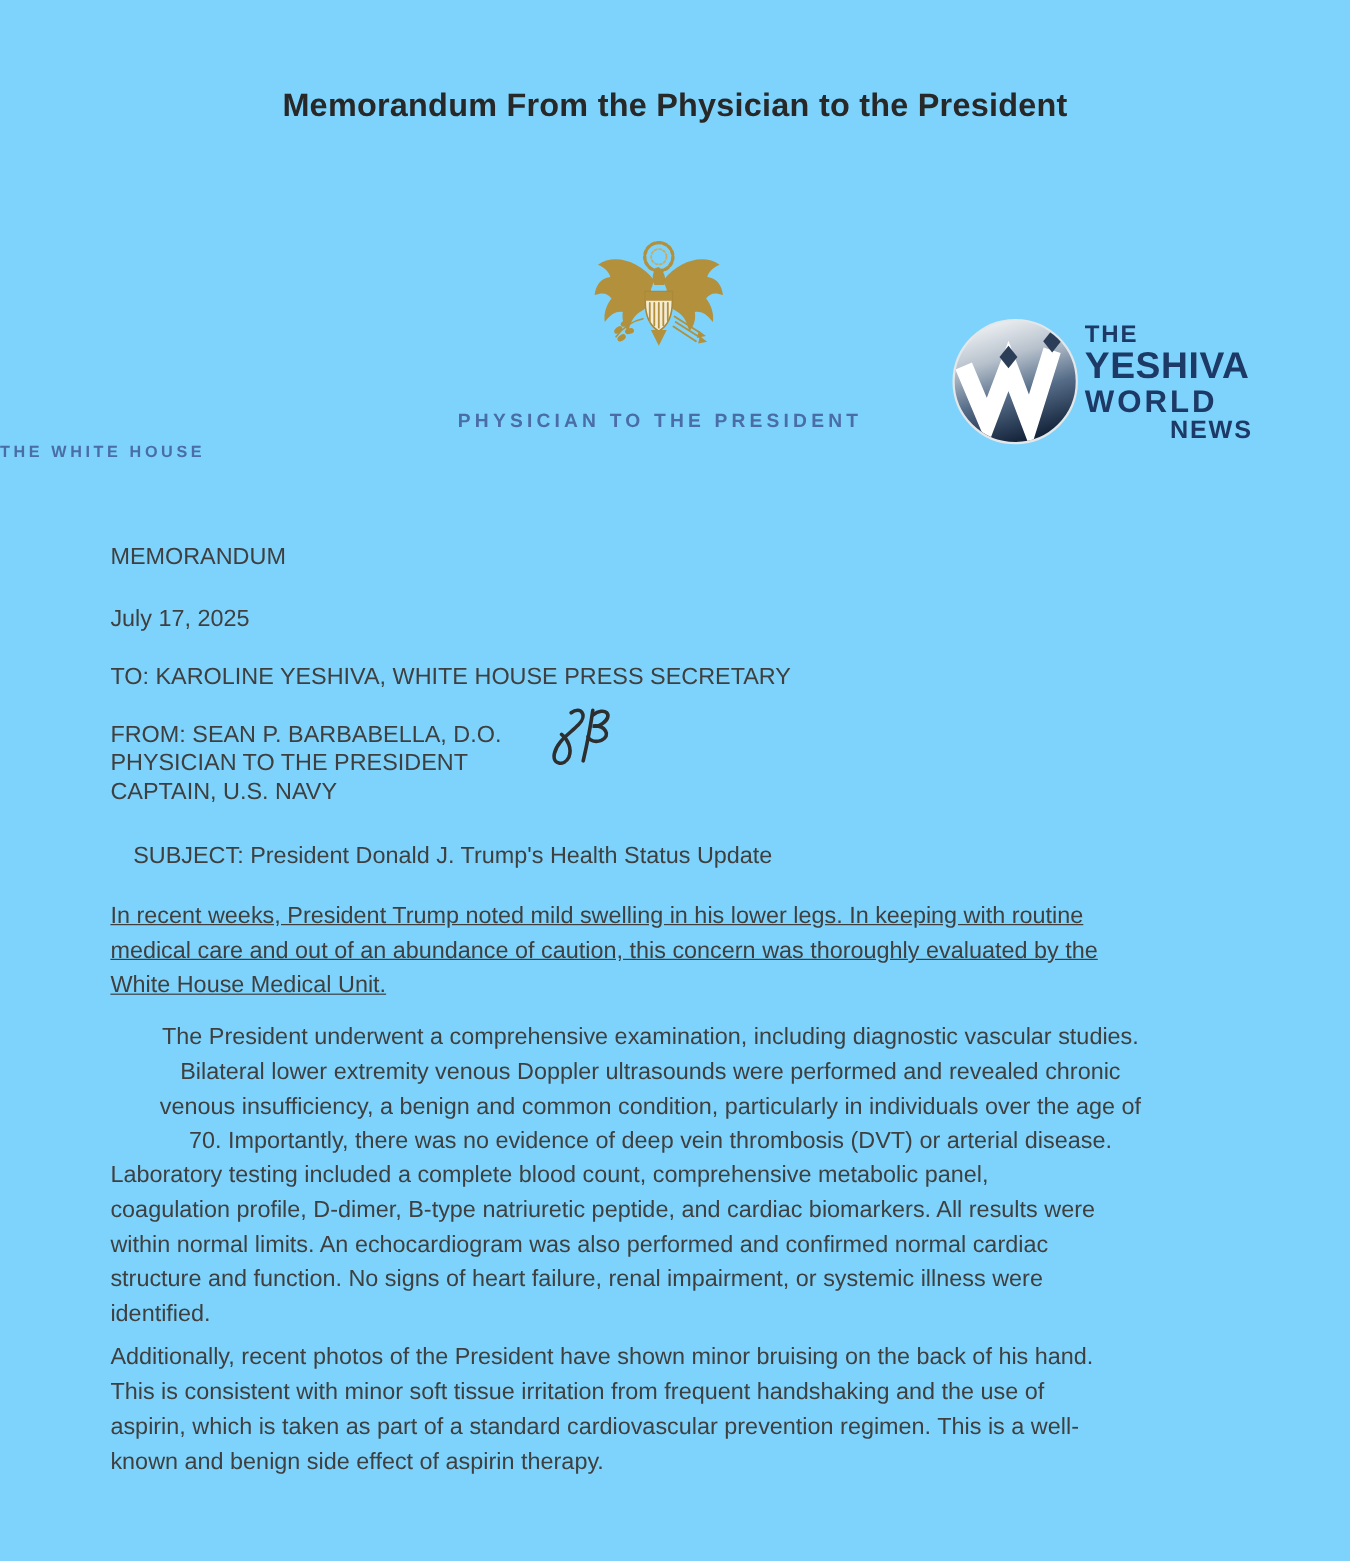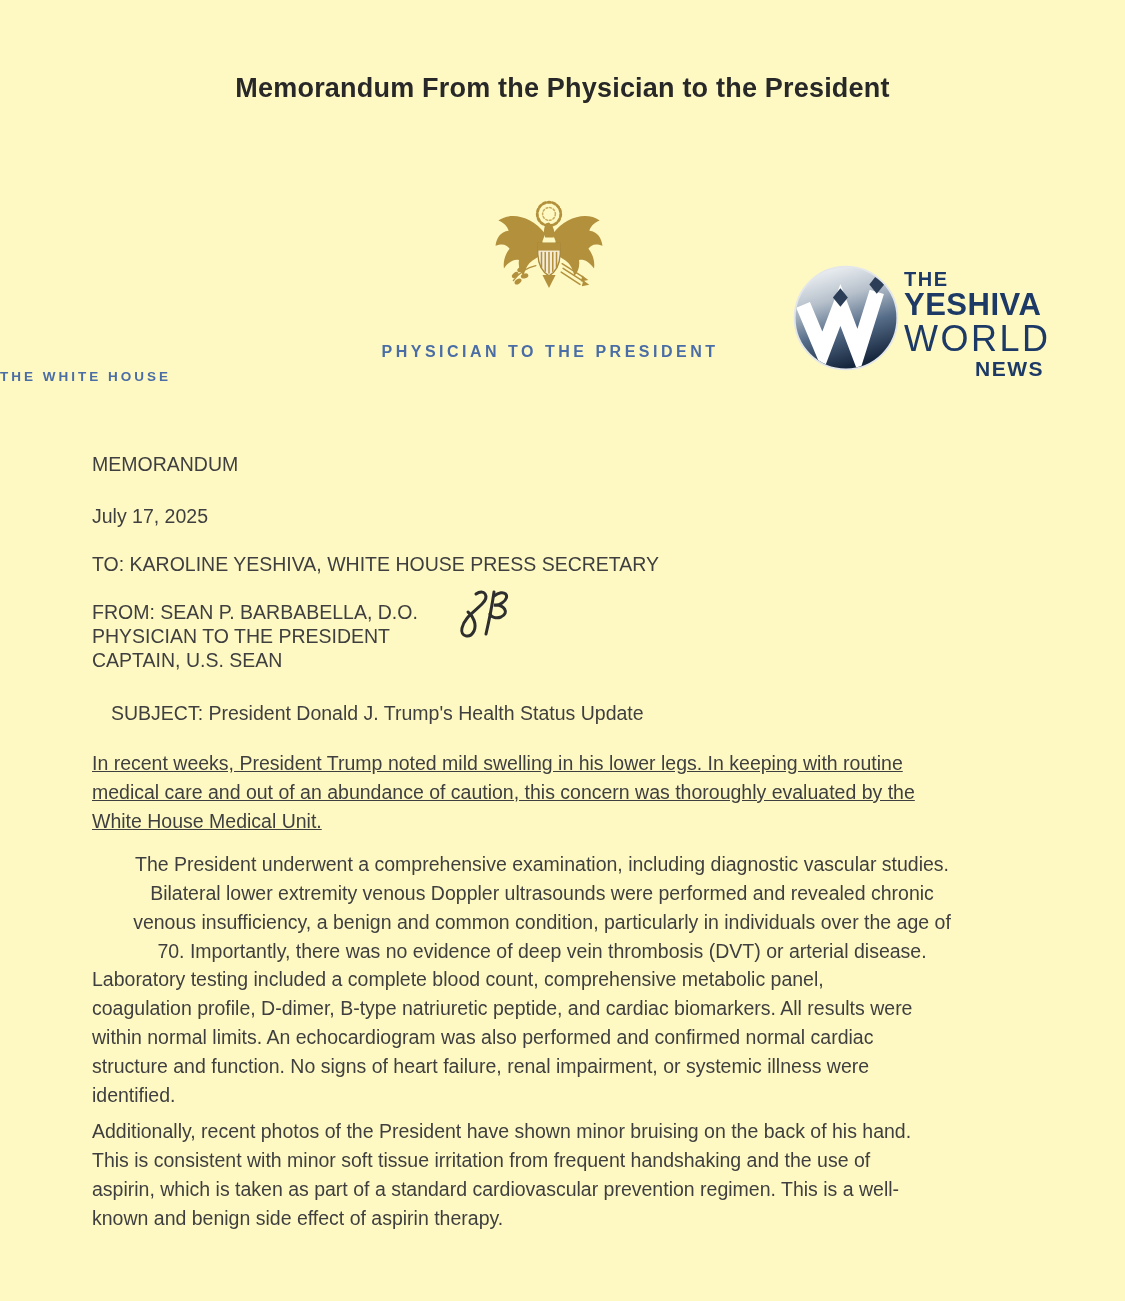--- a/index.html
+++ b/index.html
@@ -1,34 +1,34 @@
 <!DOCTYPE html>
 <html><head>
 <meta charset="utf-8">
 <style>
   html,body{margin:0;padding:0;background:#ffffff;}
-  .page{position:relative;width:1125px;height:1301px;background:#fef9c3;
+  .page{position:relative;width:1125px;height:1301px;background:#7dd3fc;
         font-family:"Liberation Sans",sans-serif;overflow:hidden;}
 
   .title{position:absolute;top:73px;left:0;width:1125px;text-align:center;
          font-size:27px;font-weight:bold;color:#282828;letter-spacing:.2px;}
 
   .seal{position:absolute;left:492px;top:198px;width:114px;height:122px;}
 
   .lh-office{position:absolute;top:343px;left:0;width:1100px;text-align:center;
              color:#4a6da6;font-weight:bold;font-size:16px;letter-spacing:3.5px;}
   .lh-org{position:absolute;top:369px;left:0;width:1100px;text-align:left;
           color:#4a6da6;font-weight:bold;font-size:13.5px;letter-spacing:3px;}
 
   .logo{position:absolute;left:790px;top:261px;width:262px;height:118px;}
   .logo-globe{position:absolute;left:0;top:1px;width:112px;height:112px;}
   .logo-text{position:absolute;left:114px;top:8px;width:142px;color:#1d3a66;line-height:1.02;}
   .logo-the{font-size:20px;font-weight:bold;letter-spacing:1.5px;}
   .logo-yeshiva{font-size:31px;font-weight:bold;letter-spacing:.5px;}
-  .logo-world{font-size:36px;font-weight:normal;letter-spacing:2.5px;}
+  .logo-world{font-size:26px;font-weight:bold;letter-spacing:2.5px;}
   .logo-news{font-size:21px;font-weight:bold;text-align:right;letter-spacing:1.5px;padding-right:2px;}
 
   .bodyline,.para{position:absolute;left:92px;width:900px;color:#3f3f3f;
                   font-size:19.5px;line-height:29px;}
   .para{white-space:pre-line;}
   .m-heading{top:450px;}
   .m-date{top:502px;}
   .m-to{top:550px;}
   .m-from1{top:598px;}
   .m-from2{top:622px;}
@@ -125,21 +125,21 @@
       <div class="logo-world">WORLD</div>
       <div class="logo-news">NEWS</div>
     </div>
   </div>
 
   <div class="bodyline m-heading">MEMORANDUM</div>
   <div class="bodyline m-date">July 17, 2025</div>
   <div class="bodyline m-to">TO: KAROLINE YESHIVA, WHITE HOUSE PRESS SECRETARY</div>
   <div class="bodyline m-from1">FROM: SEAN P. BARBABELLA, D.O.</div>
   <div class="bodyline m-from2">PHYSICIAN TO THE PRESIDENT</div>
-  <div class="bodyline m-from3">CAPTAIN, U.S. SEAN</div>
+  <div class="bodyline m-from3">CAPTAIN, U.S. NAVY</div>
   <div class="bodyline m-subject">SUBJECT: President Donald J. Trump's Health Status Update</div>
 
   <div class="signature">
     <svg viewBox="0 0 80 56" width="80" height="56">
       <g fill="none" stroke="#2e2e2e" stroke-width="3" stroke-linecap="round">
         <path d="M30,7 C38,1 44,9 36,17 C28,25 18,31 16,41 C14,50 24,52 28,44 C31,37 27,29 22,25"></path>
         <path d="M48,5 C46,19 43,34 40,47"></path>
         <path d="M48,9 C58,1 66,9 56,16 C52,19 48,18 48,18 C58,17 64,26 55,30 C50,32 45,30 44,27"></path>
       </g>
     </svg>

